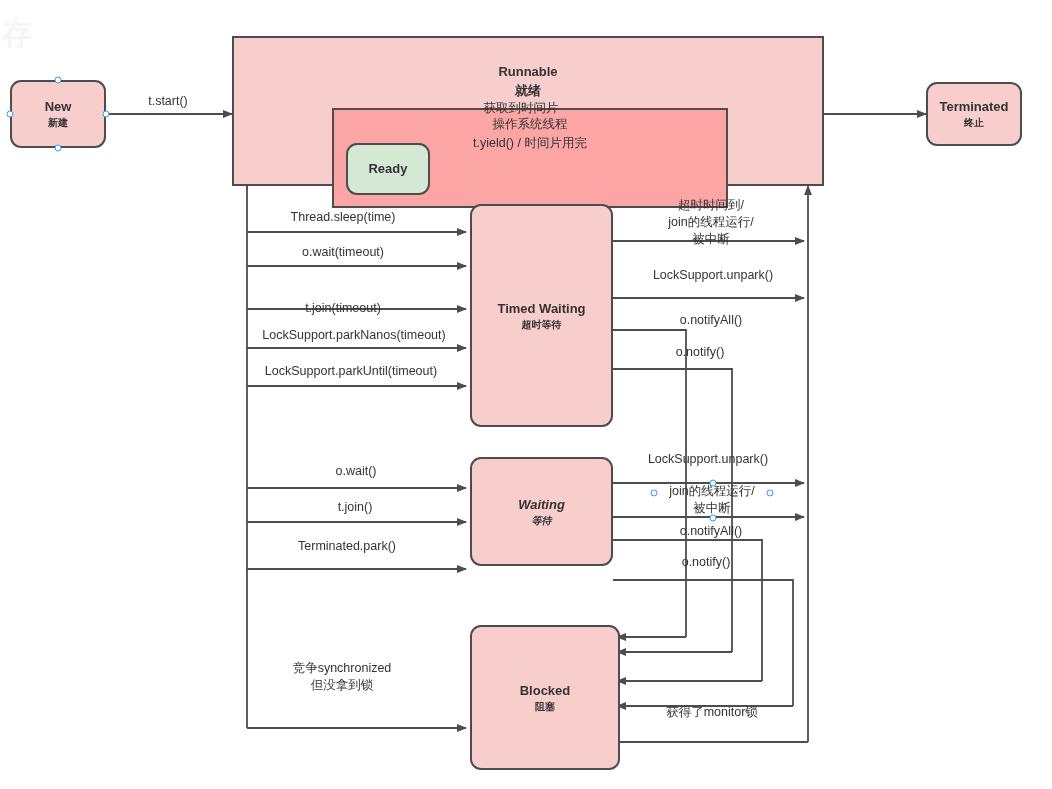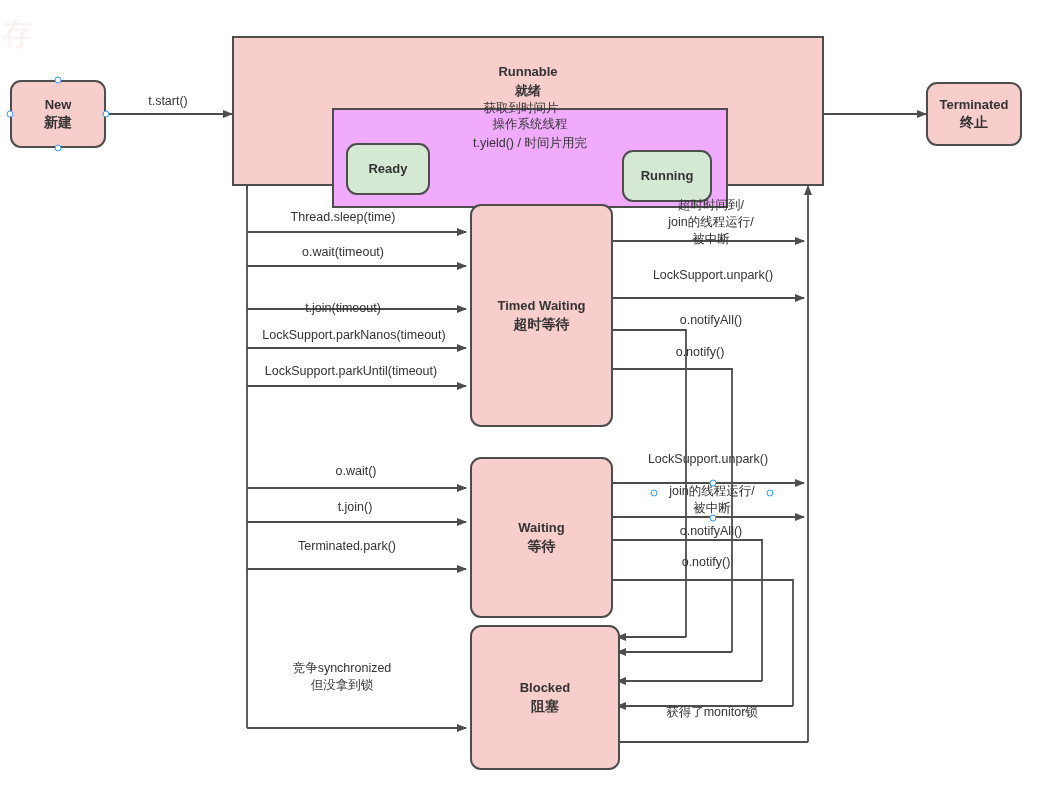--- a/index.html
+++ b/index.html
@@ -36,21 +36,21 @@
     background:#f8cecc;
     border:2px solid #4d4d4d;
     color:#333333;
   }
   .box-green{
     background:#d5e8d4;
     border:2px solid #4d4d4d;
     color:#333333;
   }
   .box-orange{
-    background:#f0abfc;
+    background:#fca5a5;
     border:2px solid #4d4d4d;
     color:#333333;
   }
   .runnable-title{
     position:absolute;
     left:0; right:0; top:8px;
     text-align:center;
     font-size:13px;
     font-weight:bold;
     color:#333333;
@@ -84,21 +84,21 @@
   }
   .watermark{
     position:absolute;
     left:2px; top:14px;
     font-size:30px;
     color:#fbf3f3;
     font-weight:bold;
     user-select:none;
   }
   .state-name-en{font-size:13px;font-weight:bold;}
-  .state-name-cn{font-size:14px;font-weight:bold;}
+  .state-name-cn{font-size:10px;font-weight:bold;}
 </style>
 </head>
 <body>
 
 <div id="canvas">
 
   <div class="watermark">存</div>
 
   <svg id="wires" viewBox="0 0 1052 789">
     <defs>
@@ -178,37 +178,34 @@
       <div>就绪</div>
     </div>
 
     <div class="box-orange" style="position:absolute; left:98px; top:70px; width:396px; height:100px; box-sizing:border-box;">
       <div class="os-title">操作系统线程</div>
 
       <div class="node box-green" style="left:12px; top:33px; width:84px; height:52px;">
         <div class="state-name-en">Ready</div>
       </div>
 
-      <div class="node box-green" style="left:288px; top:40px; width:90px; height:52px;">
-        <div class="state-name-en">Running</div>
-      </div>
     </div>
   </div>
 
   <div class="node box-pink" style="left:926px; top:82px; width:96px; height:64px;">
     <div class="state-name-en">Terminated</div>
     <div class="state-name-cn">终止</div>
   </div>
 
   <div class="node box-pink" style="left:470px; top:204px; width:143px; height:223px;">
     <div class="state-name-en">Timed Waiting</div>
     <div class="state-name-cn">超时等待</div>
   </div>
 
-  <div class="node box-pink" style="left:470px; top:457px; width:143px; height:161px;">
+  <div class="node box-pink" style="left:470px; top:457px; width:143px; height:109px;font-style:italic;">
     <div class="state-name-en">Waiting</div>
     <div class="state-name-cn">等待</div>
   </div>
 
   <div class="node box-pink" style="left:470px; top:625px; width:150px; height:145px;">
     <div class="state-name-en">Blocked</div>
     <div class="state-name-cn">阻塞</div>
   </div>
 
   <div class="edge-label" style="left:168px; top:101px;text-align:center;">t.start()</div>

